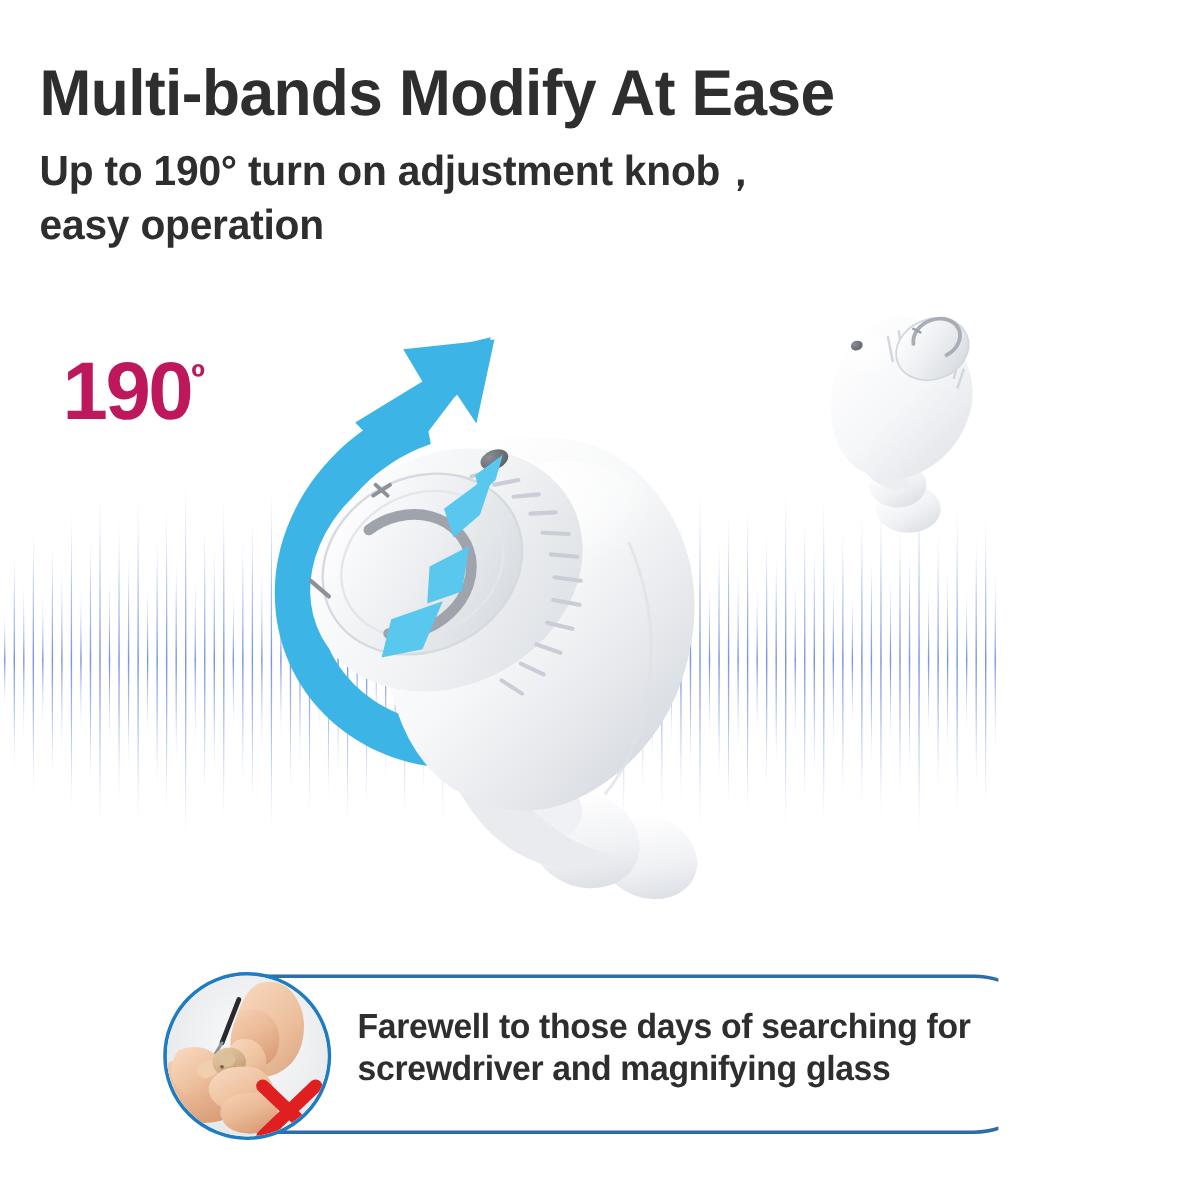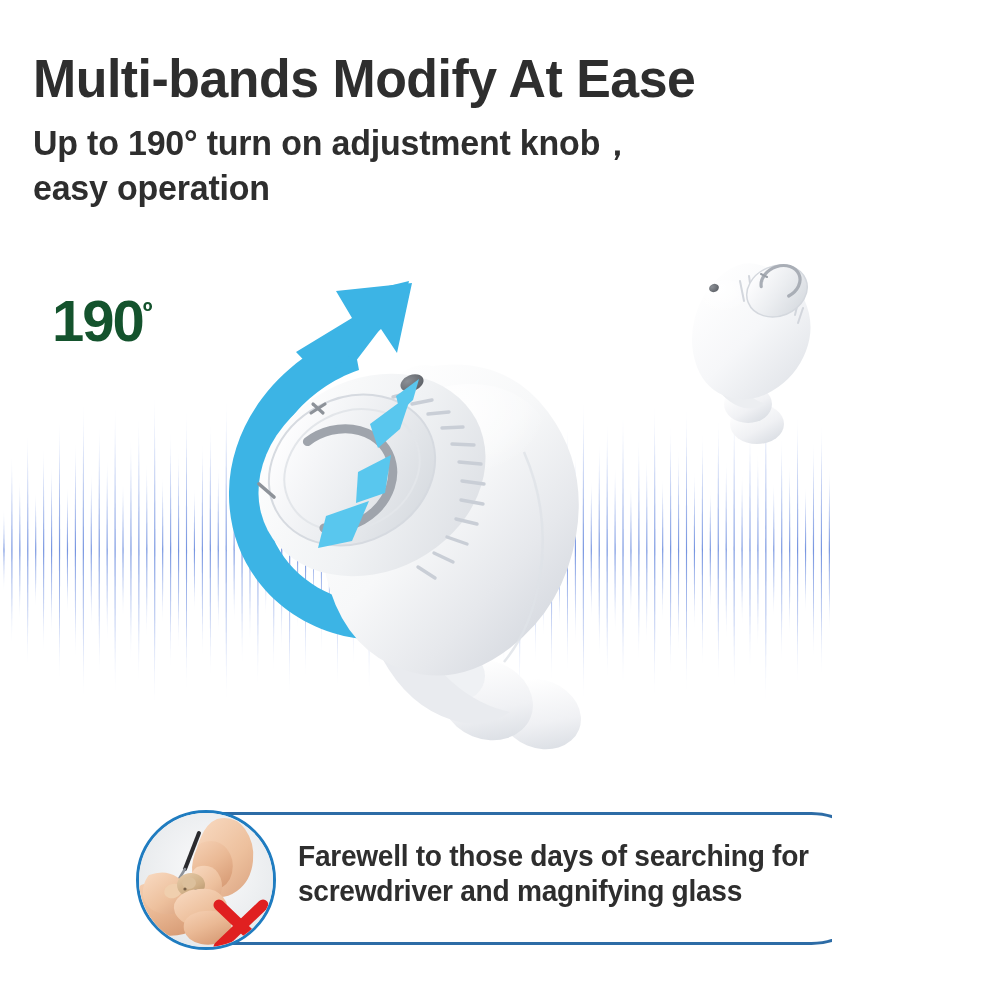--- a/index.html
+++ b/index.html
@@ -51,23 +51,23 @@
     top: 400px;
     width: 1000px;
     height: 300px;
   }
 
   
   .deg-label {
     position: absolute;
     left: 52px;
     top: 292px;
-    font-size: 58px;
+    font-size: 68px;
     font-weight: 700;
-    color: #14532d;
+    color: #be185d;
     letter-spacing: -2px;
     line-height: 1;
     text-align: right;
   }
   .deg-label sup {
     font-size: 0.46em;
     vertical-align: super;
     font-weight: 700;
   }
 

